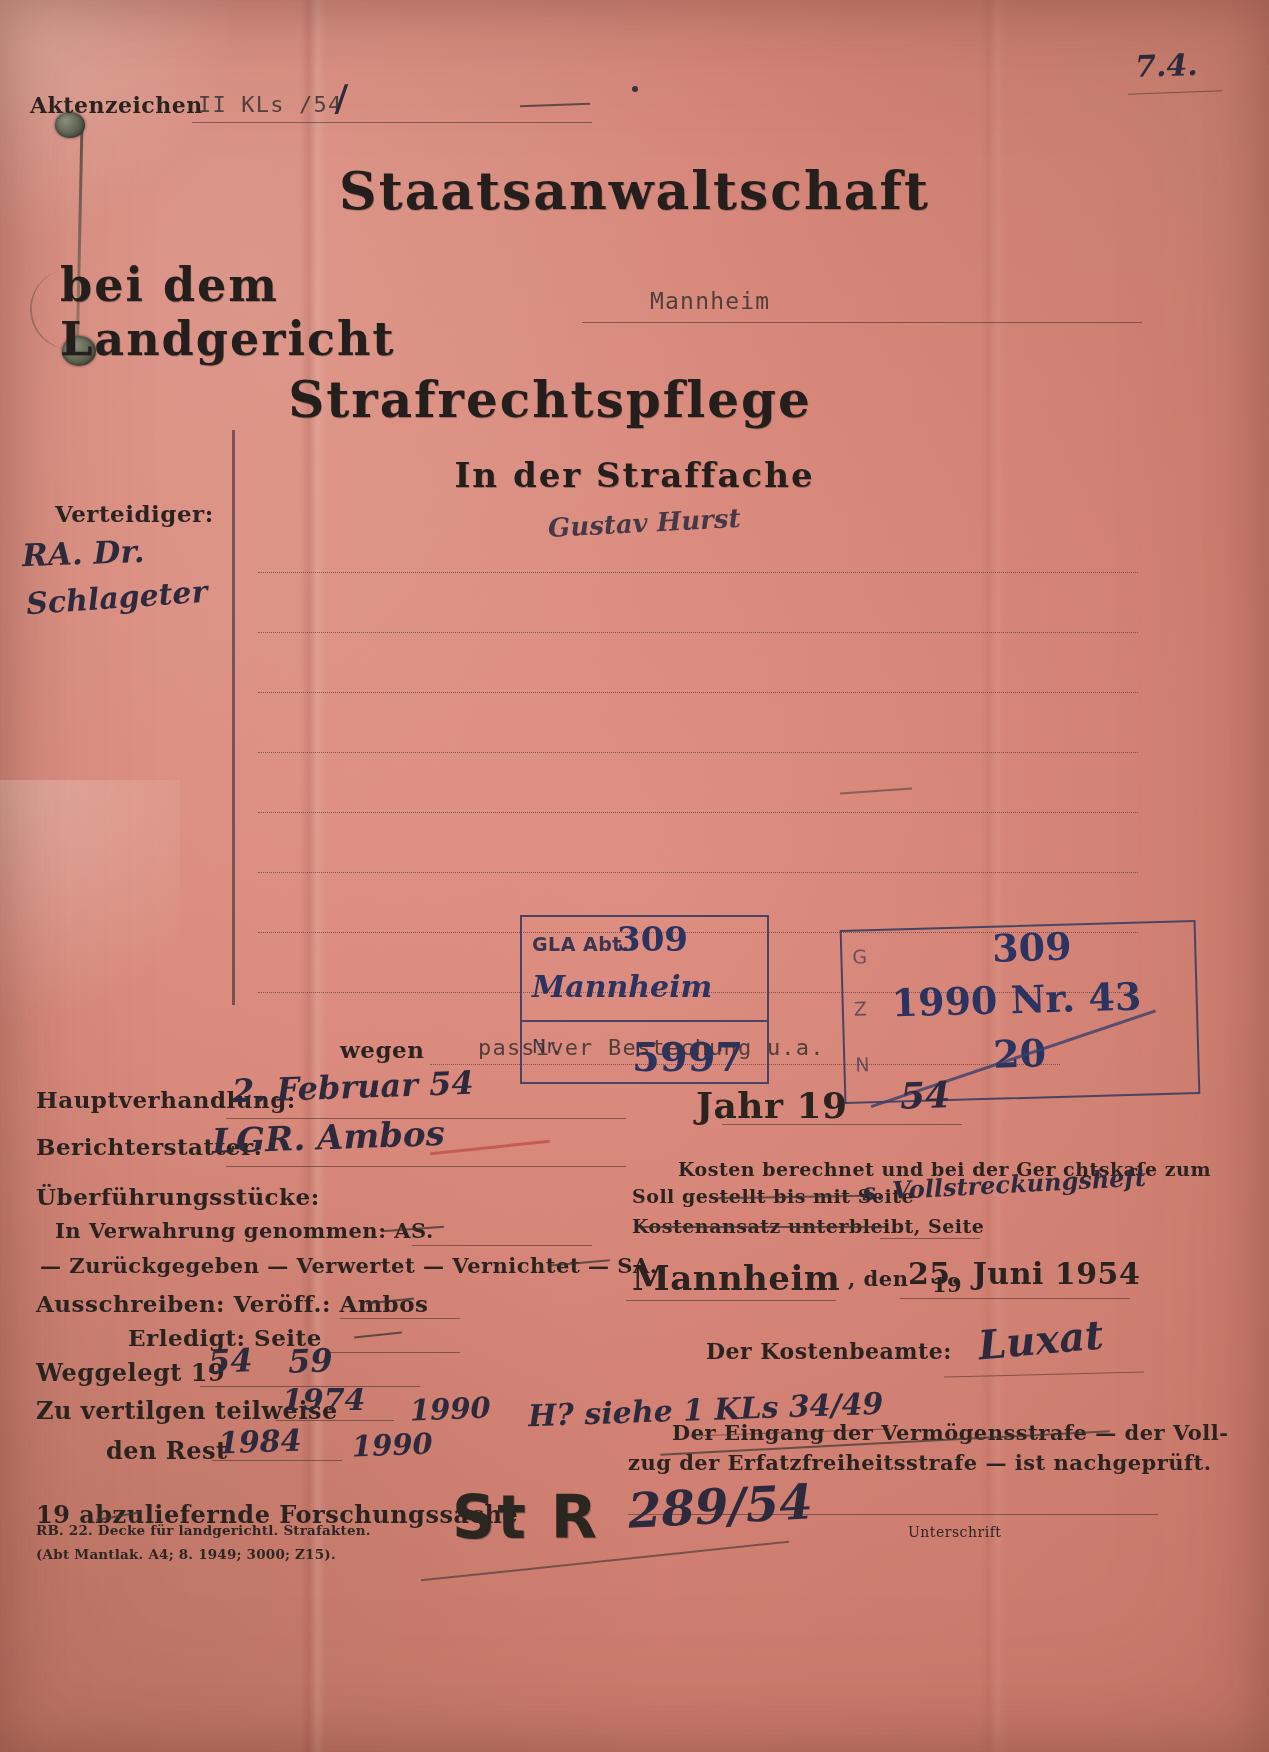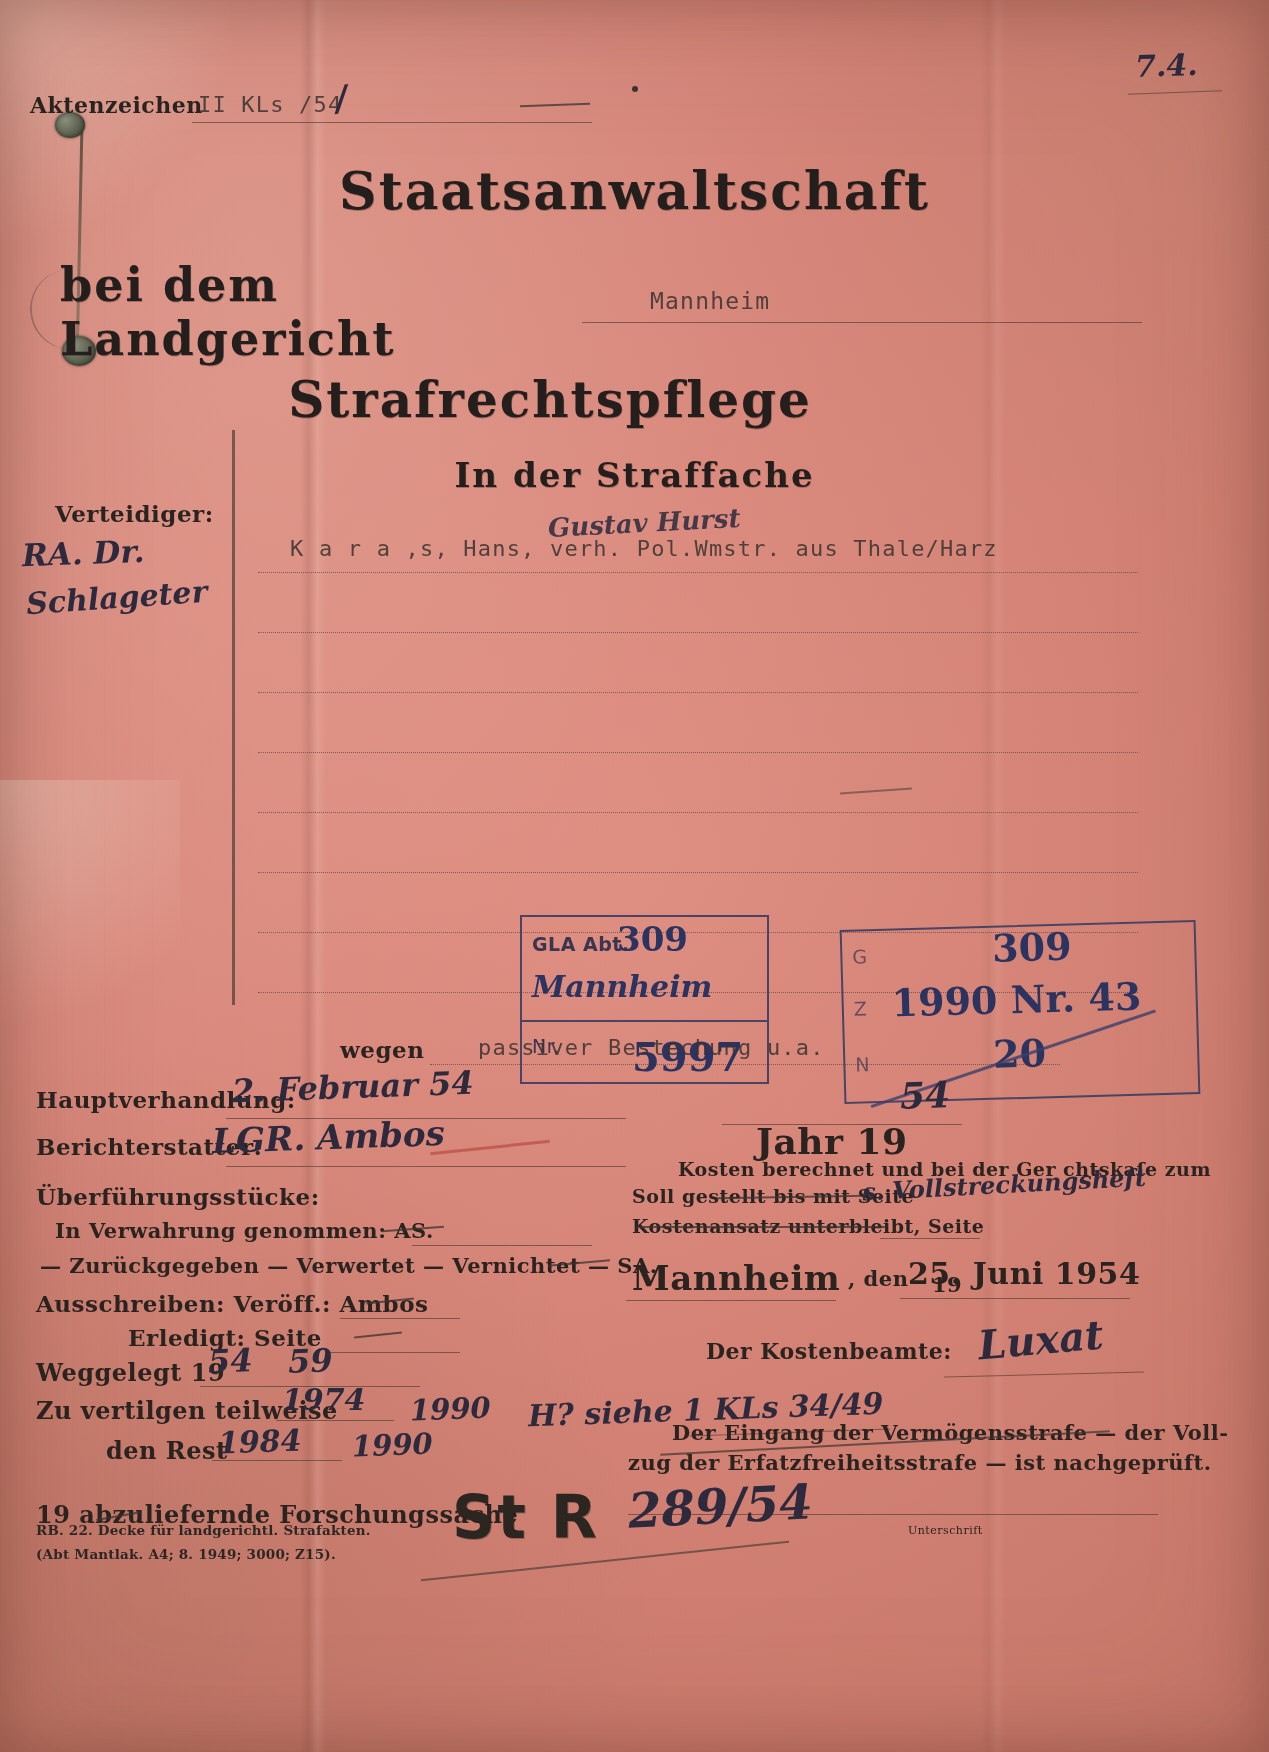--- a/index.html
+++ b/index.html
@@ -176,21 +176,20 @@
 
   <div class="hl" style="left:0; top:455px; width:1269px; font-size:34px;">In der Straffache</div>
 
   <div class="a" style="left:232px; top:430px; width:3px; height:575px; background:rgba(55,45,40,.6);"></div>
 
   <div class="a frak" style="left:55px; top:500px; font-size:23px;">Verteidiger:</div>
   <div class="a hand" style="left:22px; top:535px; font-size:31px;">RA. Dr.</div>
   <div class="a hand" style="left:26px; top:580px; font-size:30px; transform:rotate(-4deg);">Schlageter</div>
 
   <div class="a hand" style="left:548px; top:508px; font-size:26px; transform:rotate(-3deg); opacity:.85;">Gustav Hurst</div>
-  <div class="a typed" style="left:290px; top:536px; font-size:22px;">K a r a ,s,  Hans,  verh. Pol.Wmstr. aus Thale/Harz</div>
 
   <div class="rule dotted" style="left:258px; top:572px; width:880px;"></div>
   <div class="rule dotted" style="left:258px; top:632px; width:880px;"></div>
   <div class="rule dotted" style="left:258px; top:692px; width:880px;"></div>
   <div class="rule dotted" style="left:258px; top:752px; width:880px;"></div>
   <div class="rule dotted" style="left:258px; top:812px; width:880px;"></div>
   <div class="rule dotted" style="left:258px; top:872px; width:880px;"></div>
   <div class="rule dotted" style="left:258px; top:932px; width:880px;"></div>
   <div class="rule dotted" style="left:258px; top:992px; width:880px;"></div>
   <div class="strike" style="left:840px; top:790px; width:72px; transform:rotate(-4deg); opacity:.5;"></div>
@@ -260,21 +259,21 @@
   <div class="a hand" style="left:528px; top:1392px; font-size:30px; transform:rotate(-2deg);">H? siehe 1 KLs 34/49</div>
   <div class="rule" style="left:690px; top:1432px; width:200px; transform:rotate(-2deg);"></div>
 
   <div class="a frak" style="left:36px; top:1500px; font-size:24px;">19        abzuliefernde Forschungssache</div>
   <div class="strike" style="left:96px; top:1515px; width:46px; transform:rotate(-10deg);"></div>
 
   <div class="big-stamp" style="left:452px; top:1482px; font-size:60px;">St R</div>
   <div class="a hand" style="left:628px; top:1478px; font-size:48px; transform:rotate(-3deg);">289/54</div>
   <div class="a" style="left:420px; top:1560px; width:370px; height:2px; background:#3a3430; transform:rotate(-6deg); opacity:.6;"></div>
 
-  <div class="a frak" style="left:756px; top:1084px; font-size:36px;margin-top:36px;">Jahr 19</div>
+  <div class="a frak" style="left:696px; top:1084px; font-size:36px;">Jahr 19</div>
   <div class="a hand" style="left:900px; top:1074px; font-size:36px;">54</div>
   <div class="rule" style="left:722px; top:1124px; width:240px;"></div>
 
   <div class="a frak" style="left:678px; top:1158px; font-size:19px;">Kosten  berechnet und bei der Ger chtskaſe zum</div>
   <div class="a frak" style="left:632px; top:1185px; font-size:19px;">Soll gestellt bis mit Seite</div>
   <div class="a hand" style="left:862px; top:1170px; font-size:24px; transform:rotate(-3deg);">s. Vollstreckungsheft</div>
   <div class="strike" style="left:716px; top:1196px; width:150px; transform:rotate(-1deg);"></div>
   <div class="a frak" style="left:632px; top:1215px; font-size:19px;">Kostenansatz unterbleibt, Seite</div>
   <div class="strike" style="left:636px; top:1226px; width:250px;"></div>
   <div class="rule" style="left:880px; top:1238px; width:100px;"></div>
@@ -288,18 +287,18 @@
 
   <div class="a frak" style="left:706px; top:1338px; font-size:22px;">Der Kostenbeamte:</div>
   <div class="a hand" style="left:978px; top:1316px; font-size:40px; transform:rotate(-5deg);">Luxat</div>
   <div class="rule" style="left:944px; top:1374px; width:200px; transform:rotate(-1.5deg);"></div>
 
   <div class="a frak" style="left:672px; top:1420px; font-size:21px;">Der Eingang der Vermögensstrafe — der Voll-</div>
   <div class="a frak" style="left:628px; top:1450px; font-size:21px;">zug der Erfatzfreiheitsstrafe — ist nachgeprüft.</div>
   <div class="a" style="left:660px; top:1442px; width:450px; height:2px; background:#3a3430; transform:rotate(-3deg); opacity:.7;"></div>
 
   <div class="rule" style="left:628px; top:1514px; width:530px;"></div>
-  <div class="a frak" style="left:908px; top:1524px; font-size:11px; font-weight:400;">Unterschrift</div>
+  <div class="a frak" style="left:908px; top:1524px; font-size:14px; font-weight:400;">Unterschrift</div>
 
   <div class="footer-note" style="left:36px; top:1522px;">RB. 22. Decke für landgerichtl. Strafakten.</div>
   <div class="footer-note" style="left:36px; top:1546px;">(Abt Mantlak. A4; 8. 1949; 3000; Z15).</div>
 
 </div>
 
 </body></html>

